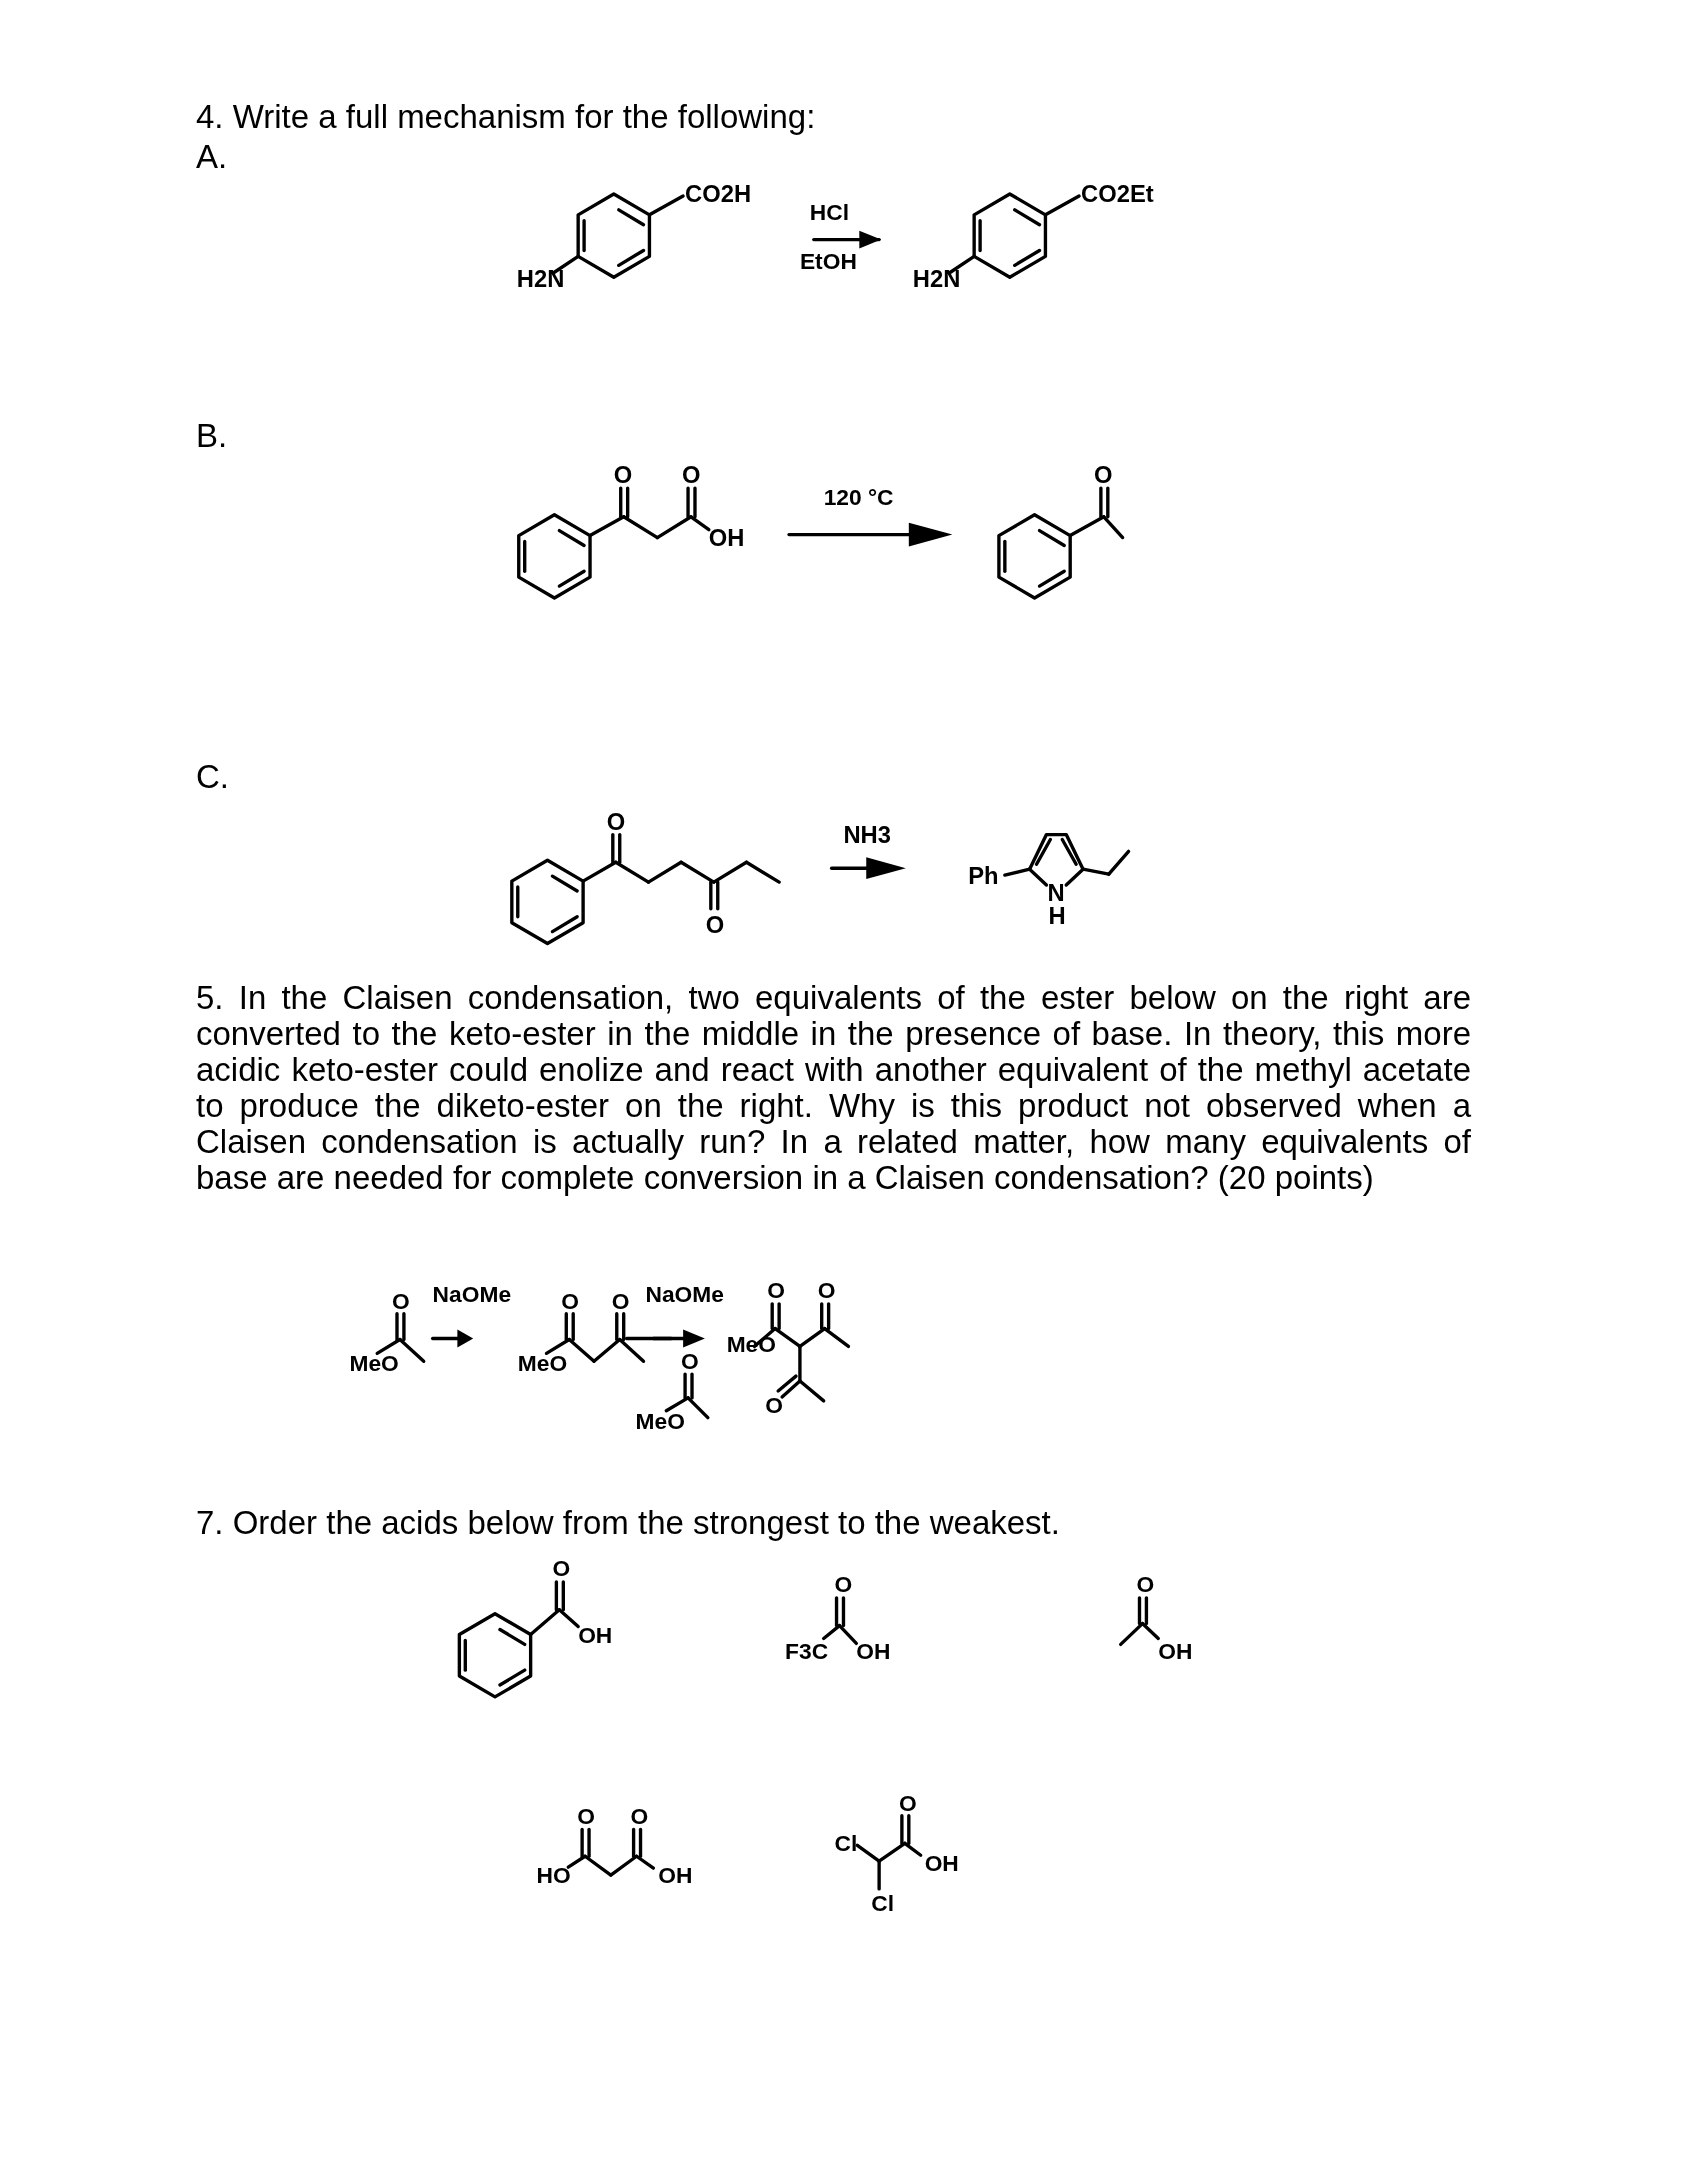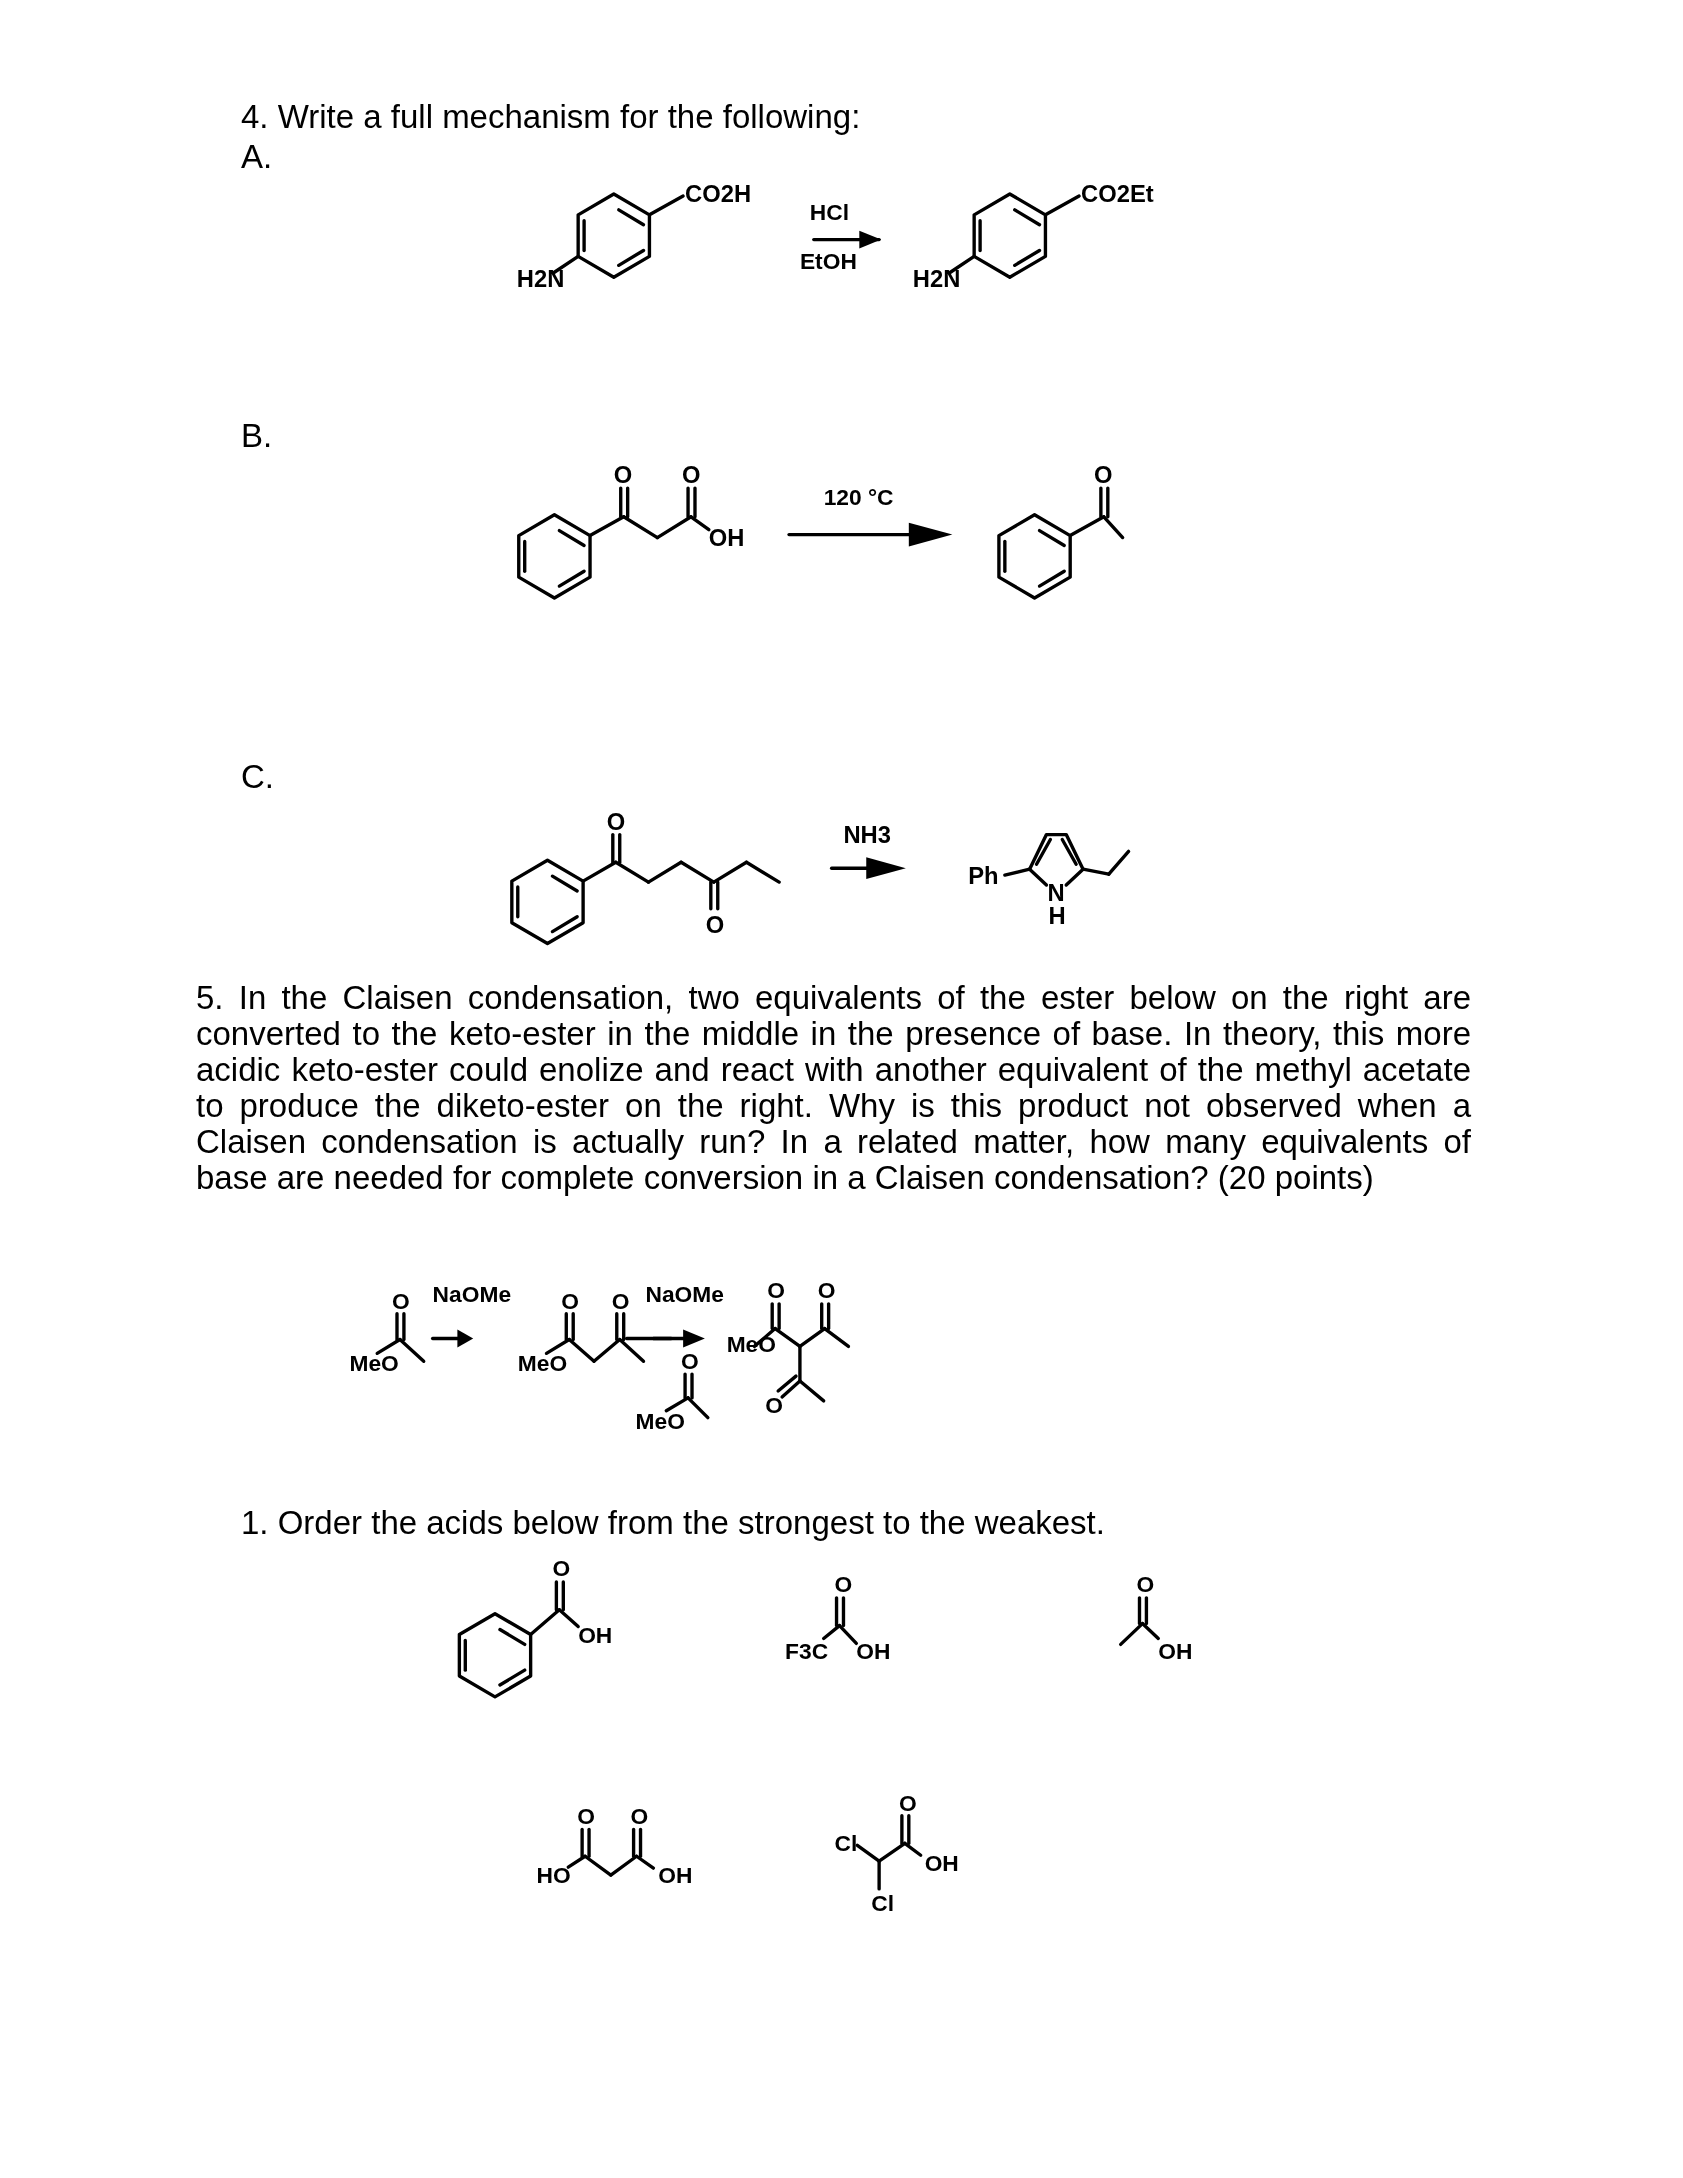--- a/index.html
+++ b/index.html
@@ -1,18 +1,18 @@
 <!DOCTYPE html>
 <html><head>
 <meta charset="utf-8">
 <style>
   html,body{margin:0;padding:0;background:#ffffff;}
   body{width:1683px;height:2178px;position:relative;overflow:hidden;font-family:"Liberation Sans",sans-serif;color:#000;}
   .abs{position:absolute;}
-  .q{font-size:33px;line-height:40px;margin-left:45px;}
+  .q{font-size:33px;line-height:40px;}
   .para{left:196px;top:980px;width:1275px;font-size:33px;line-height:36px;text-align:justify;}
   svg{position:absolute;left:0;top:0;overflow:visible;}
   svg text{font-family:"Liberation Sans",sans-serif;font-weight:bold;fill:#000;}
   .bond{stroke:#000;stroke-width:3.4;fill:none;stroke-linecap:round;stroke-linejoin:round;}
 </style>
 </head>
 <body>
 
 <div class="abs q" style="left:196px;top:97px;">4. Write a full mechanism for the following:</div>
 <div class="abs q" style="left:196px;top:137px;">A.</div>
@@ -179,21 +179,21 @@
     <line class="bond" x1="808" y1="1395" x2="832" y2="1415"></line>
     <line class="bond" x1="808" y1="1395" x2="790" y2="1411"></line>
     <line class="bond" x1="804" y1="1390" x2="786" y2="1405"></line>
     <text x="734" y="1366" font-size="23">MeO</text>
     <text x="775" y="1311" font-size="23">O</text>
     <text x="826" y="1311" font-size="23">O</text>
     <text x="773" y="1427" font-size="23">O</text>
   </g>
 </svg>
 
-<div class="abs q" style="left:196px;top:1503px;">1. Order the acids below from the strongest to the weakest.</div>
+<div class="abs q" style="left:196px;top:1503px;">7. Order the acids below from the strongest to the weakest.</div>
 
 <svg width="1683" height="2178" viewBox="0 0 1700 2200">
 
   <g>
     <polygon class="bond" points="500,1630 536,1651 536,1693 500,1714 464,1693 464,1651"></polygon>
     <line class="bond" x1="470" y1="1657" x2="470" y2="1687"></line>
     <line class="bond" x1="530" y1="1661" x2="505" y2="1646"></line>
     <line class="bond" x1="530" y1="1687" x2="505" y2="1702"></line>
     <line class="bond" x1="536" y1="1651" x2="565" y2="1626"></line>
     <line class="bond" x1="565" y1="1626" x2="584" y2="1643"></line>

